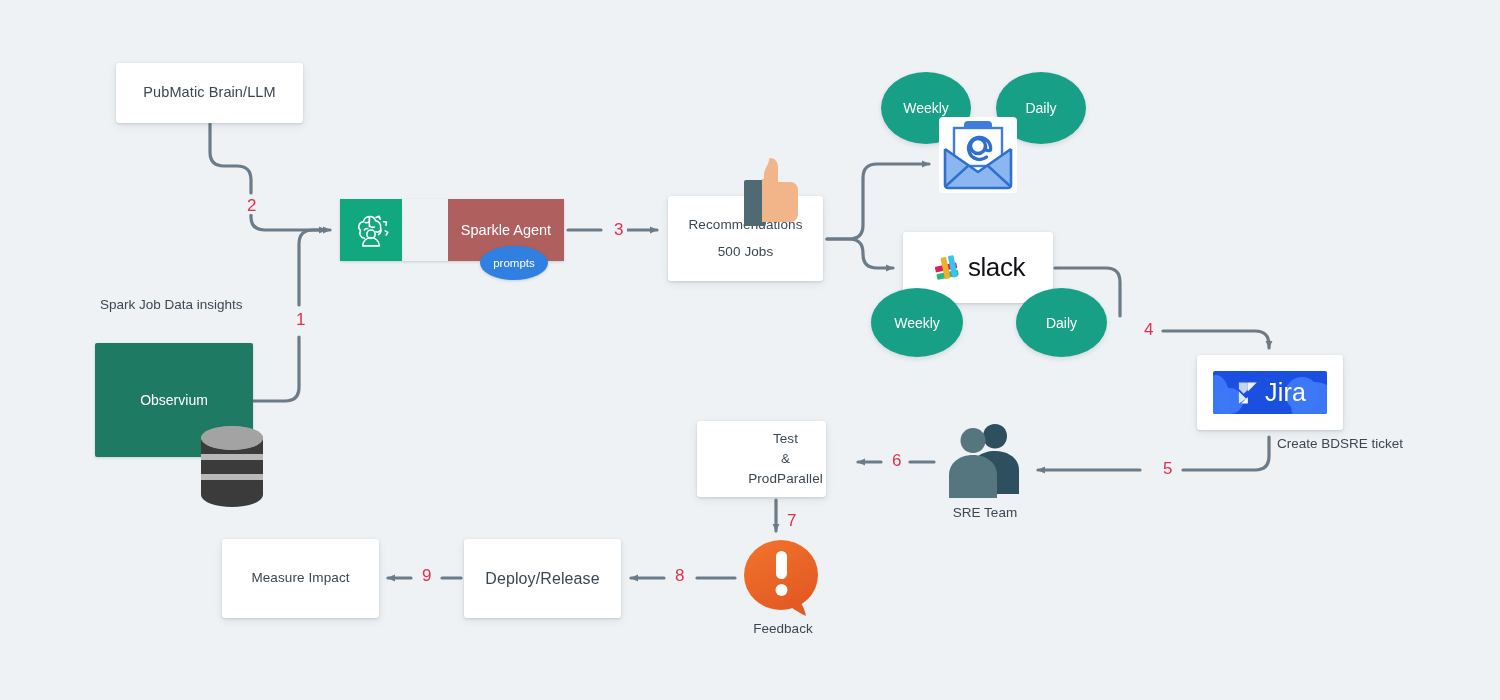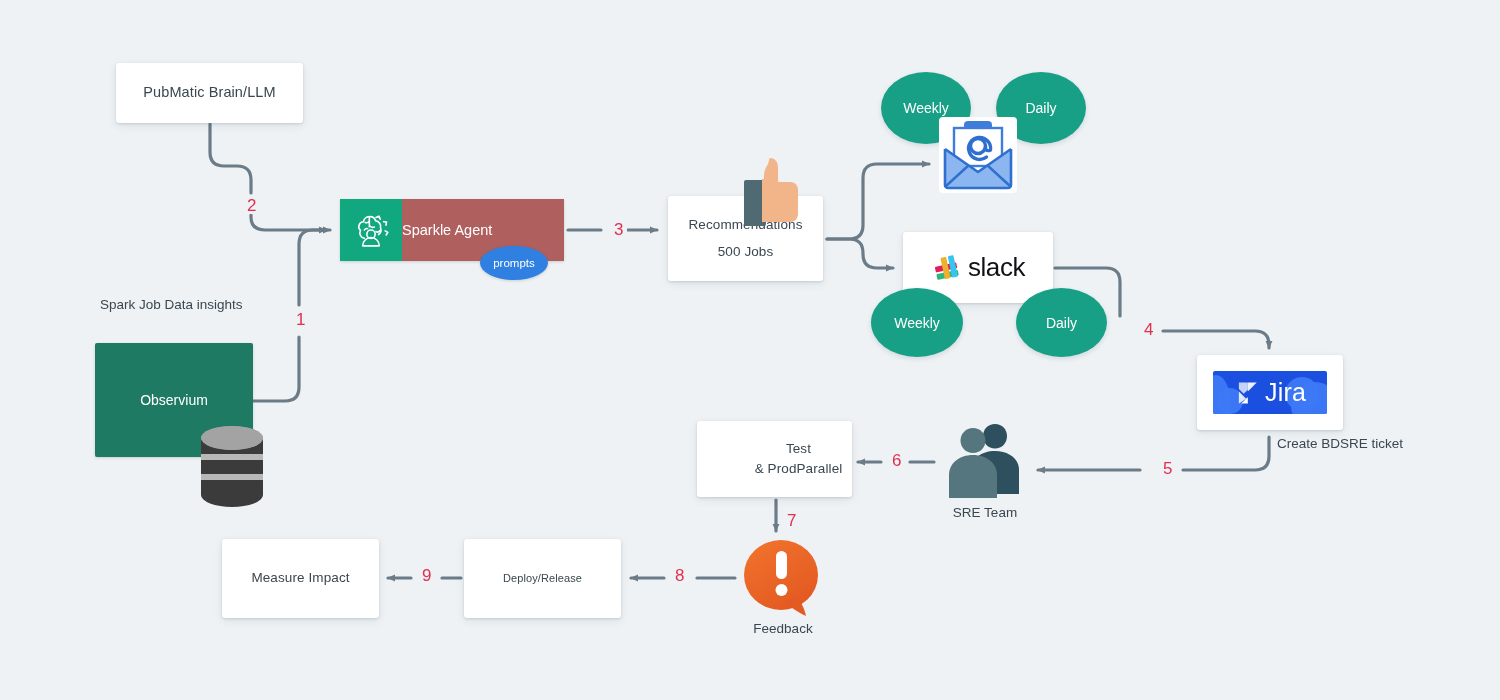--- a/index.html
+++ b/index.html
@@ -62,22 +62,22 @@
     left:340px; top:199px; width:224px; height:62px;
     border-radius:2px; overflow:visible;
     box-shadow:0 1px 3px rgba(30,50,70,.18);
   }
   #agent .agent-icon {
     width:62px; height:62px; background:#12a87f;
     display:flex; align-items:center; justify-content:center; flex:0 0 auto;
   }
   #agent .agent-body {
     flex:1 1 auto; height:62px; background:#b05f5f;
-    display:flex; align-items:center; 
-    color:#ffffff; font-size:14.5px;
+    display:flex; align-items:center; justify-content:center;
+    color:#ffffff; font-size:14.5px;margin-left:46px;
   }
   #prompts {
     position:absolute; left:480px; top:246px;
     width:68px; height:34px; border-radius:50%;
     background:#2f80e0; color:#ffffff; font-size:11.5px;
     display:flex; align-items:center; justify-content:center;
     box-shadow:0 1px 3px rgba(30,50,70,.18);
   }
 
   #recommendations {
@@ -101,22 +101,22 @@
   #jira-inner .b2 { width:48px; height:48px; right:-12px; bottom:-16px; }
   #jira-inner .b3 { width:26px; height:26px; left:4px;  bottom:0px; }
   #jira-inner .b4 { width:30px; height:60px; left:-12px; top:4px; border-radius:50%; }
   #jira-logo-row { position:relative; z-index:2; display:flex; align-items:center; gap:5px; }
   #jira-word { color:#ffffff; font-size:25px; letter-spacing:.2px; }
   #jira-caption {
     left:1277px; top:434px; width:200px; height:18px;
     justify-content:flex-start; color:#3a4750; font-size:13.5px;
   }
 
-  #test-box    { left:697px; top:421px; width:155px; height:76px; flex-direction:column; font-size:13.5px; line-height:1.5;padding-left:48px; }
-  #deploy-box  { left:464px; top:539px; width:157px; height:79px; font-size:11px; }
+  #test-box    { left:697px; top:421px; width:129px; height:76px; flex-direction:column; font-size:13.5px; line-height:1.5;padding-left:48px; }
+  #deploy-box  { left:464px; top:539px; width:157px; height:79px; font-size:16px; }
   #measure-box { left:222px; top:539px; width:157px; height:79px; font-size:13.5px; }
 
   #sre-caption {
     left:925px; top:503px; width:120px; height:18px;
     color:#3a4750; font-size:13.5px;
   }
   #feedback-caption {
     left:723px; top:619px; width:120px; height:18px;
     color:#3a4750; font-size:13.5px;
   }

